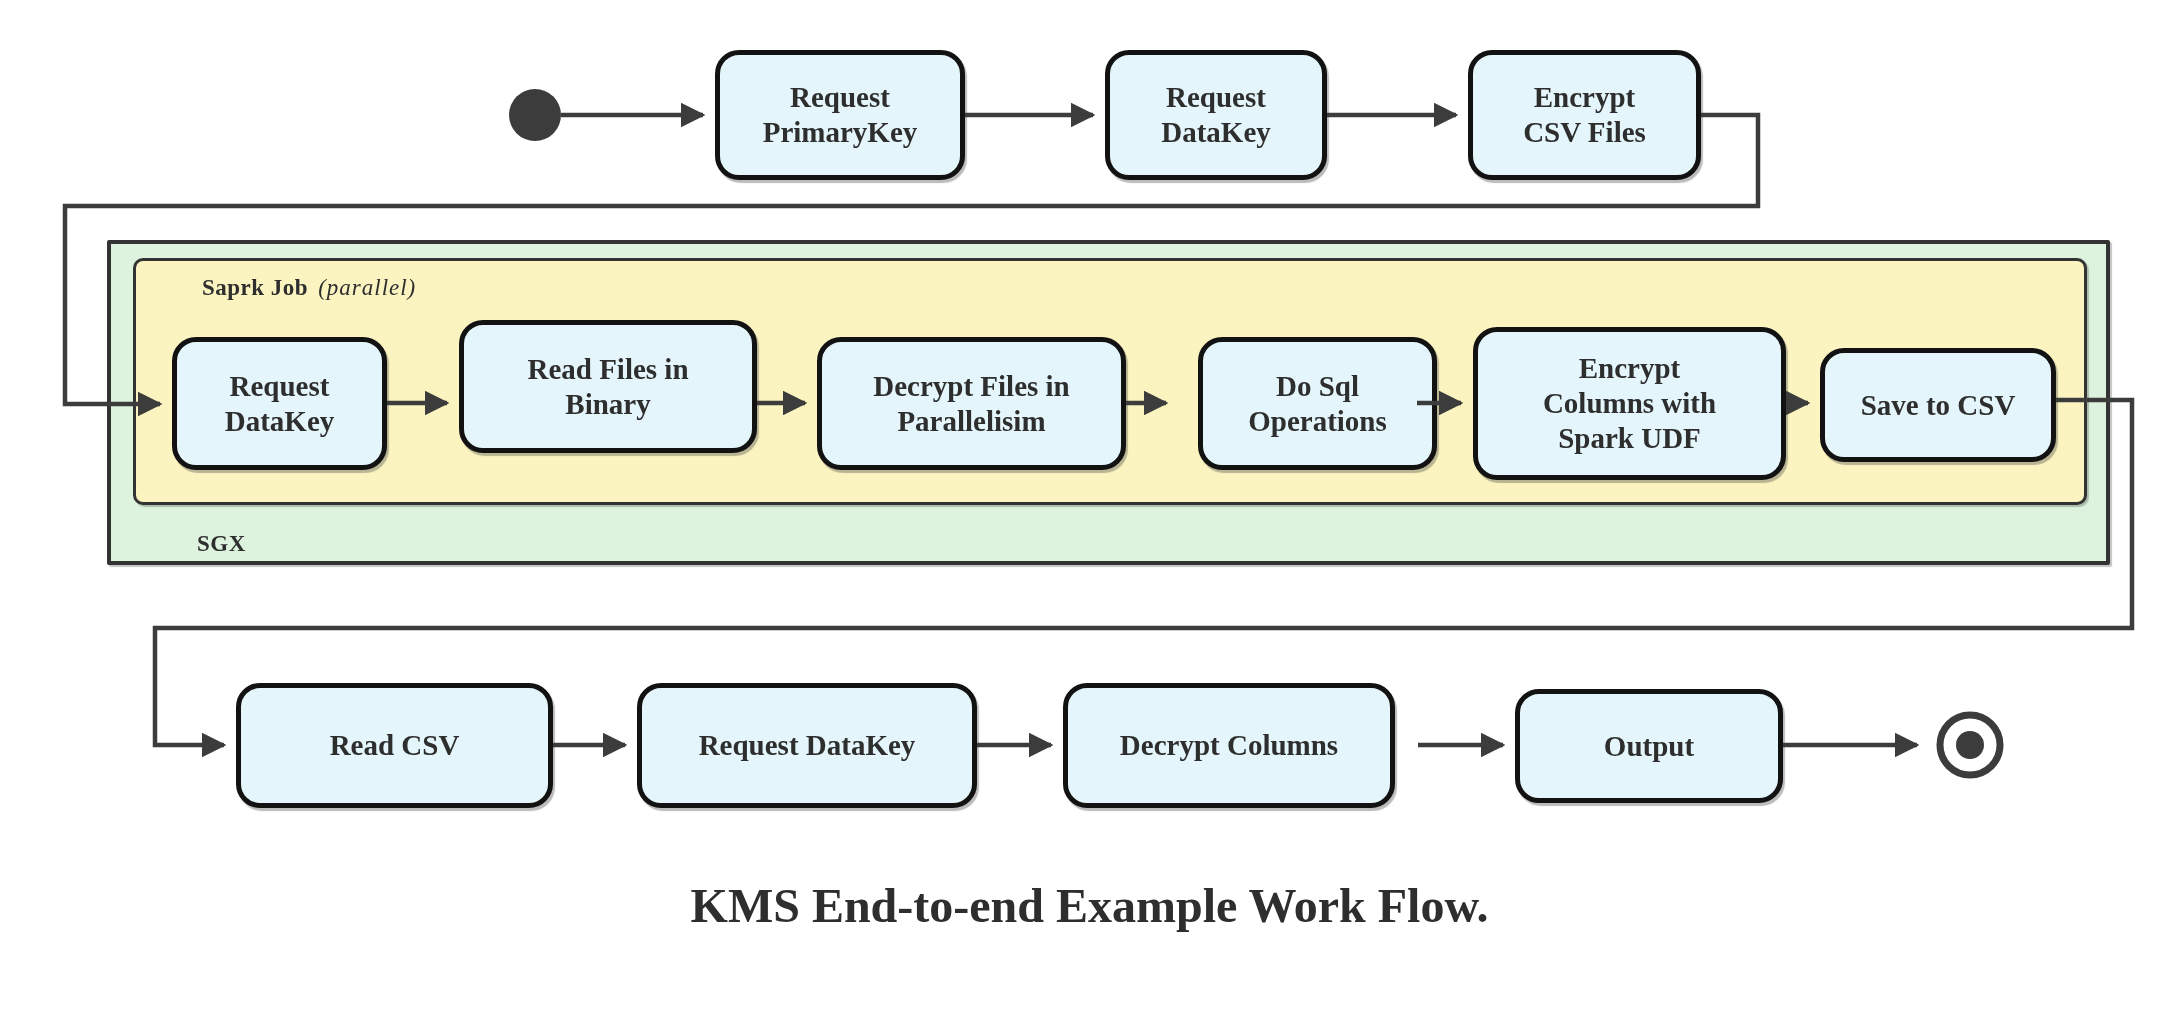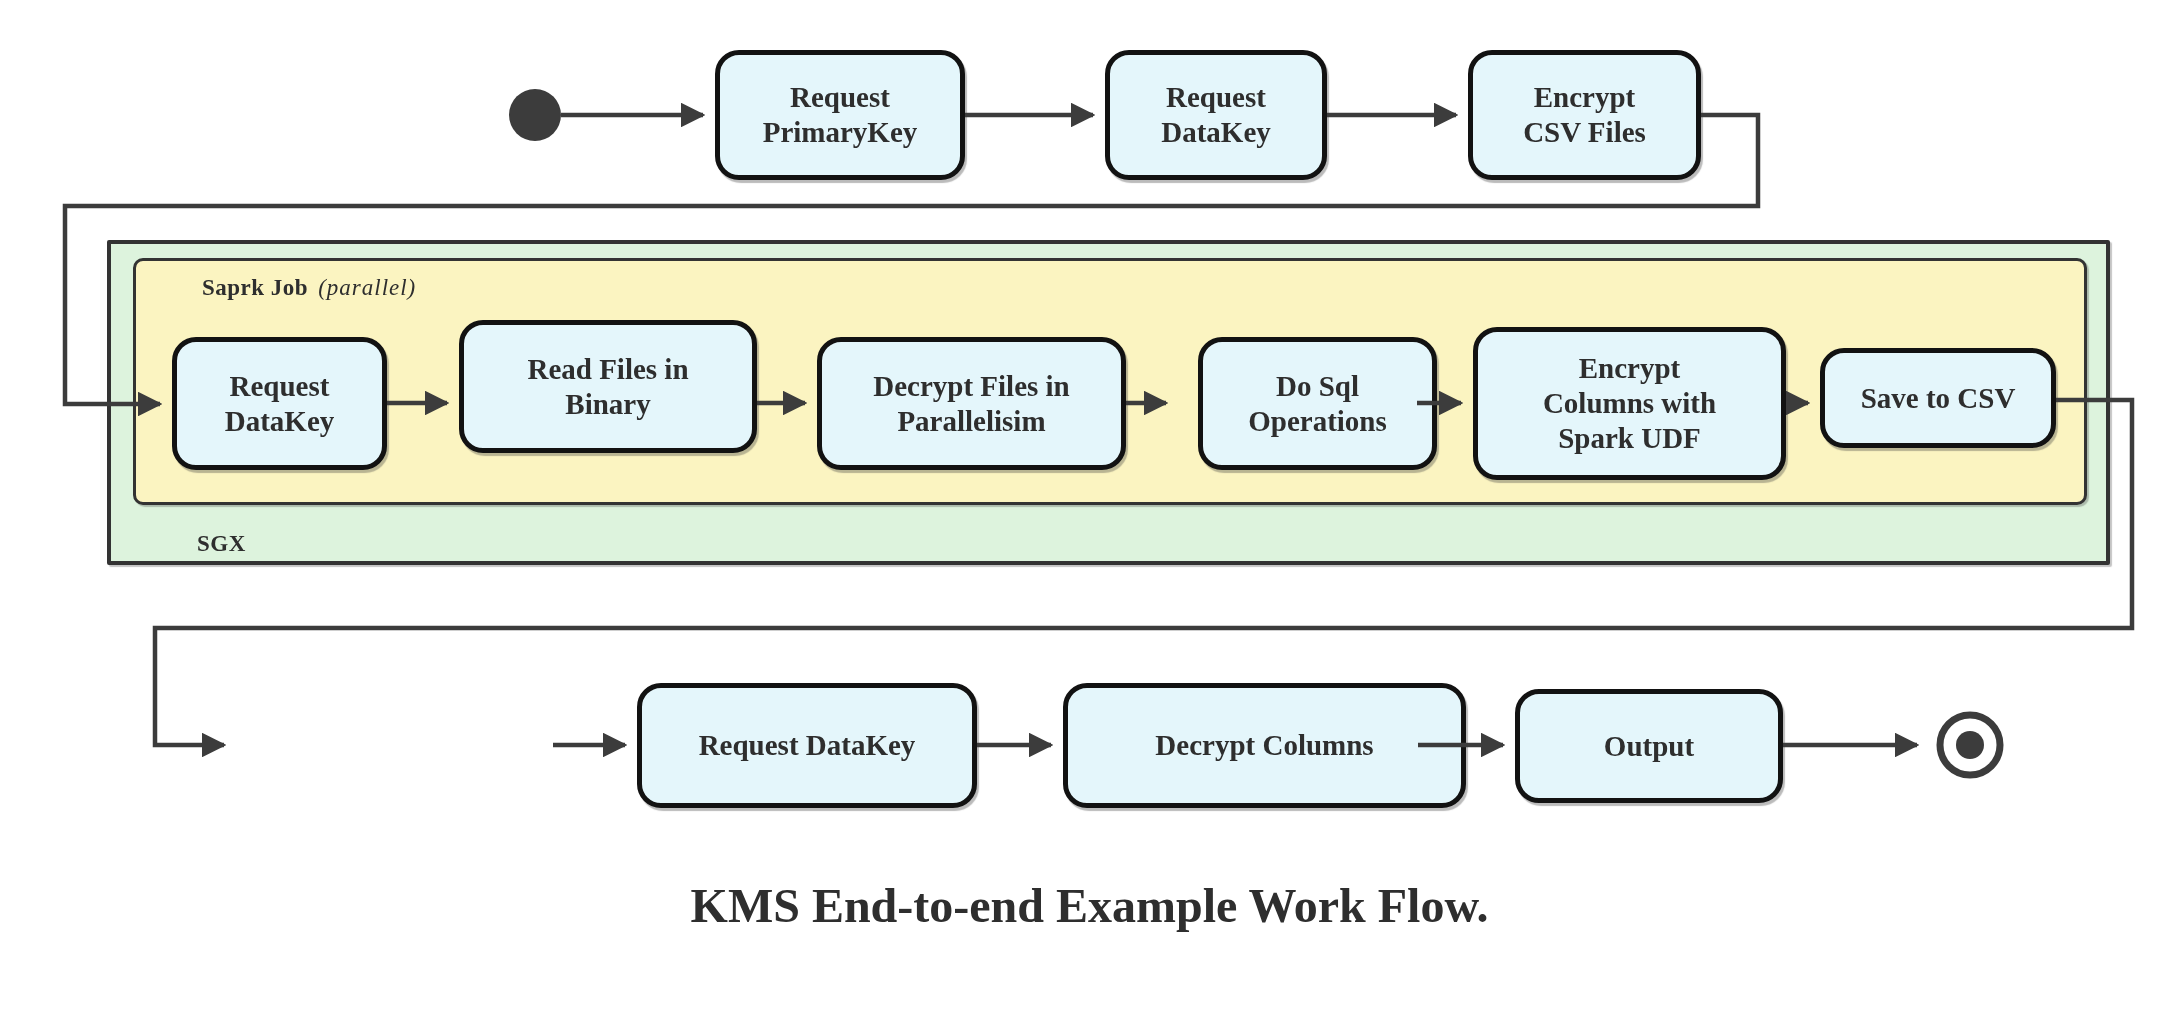--- a/index.html
+++ b/index.html
@@ -125,28 +125,31 @@
   </div>
   <div class="node" style="left:1178px; top:337px; width:239px; height:133px;margin-left:20px;">
     <span class="node-label">Do Sql
 Operations</span>
   </div>
   <div class="node" style="left:1473px; top:327px; width:313px; height:153px;">
     <span class="node-label">Encrypt
 Columns with
 Spark UDF</span>
   </div>
-  <div class="node" style="left:1820px; top:348px; width:236px; height:100px;">
+  <div class="node" style="left:1820px; top:348px; width:236px; height:114px;">
     <span class="node-label">Save to CSV</span>
   </div>
 
+  <div class="node" style="left:236px; top:683px; width:317px; height:125px;">
+    <span class="node-label">Read CSV</span>
+  </div>
   <div class="node" style="left:637px; top:683px; width:340px; height:125px;">
     <span class="node-label">Request DataKey</span>
   </div>
-  <div class="node" style="left:1063px; top:683px; width:403px; height:125px;">
+  <div class="node" style="left:1063px; top:683px; width:332px; height:125px;">
     <span class="node-label">Decrypt Columns</span>
   </div>
   <div class="node" style="left:1515px; top:689px; width:268px; height:114px;">
     <span class="node-label">Output</span>
   </div>
 
   <svg class="edge-layer" width="2179" height="1036" viewBox="0 0 2179 1036">
     <defs>
       <marker id="arrow" viewBox="0 0 10 10" refX="9" refY="5" markerWidth="5.5" markerHeight="5.5" orient="auto-start-reverse" markerUnits="strokeWidth">
         <path d="M 0 0 L 10 5 L 0 10 z" style="fill: var(--connector, #3c3c3c);"></path>

